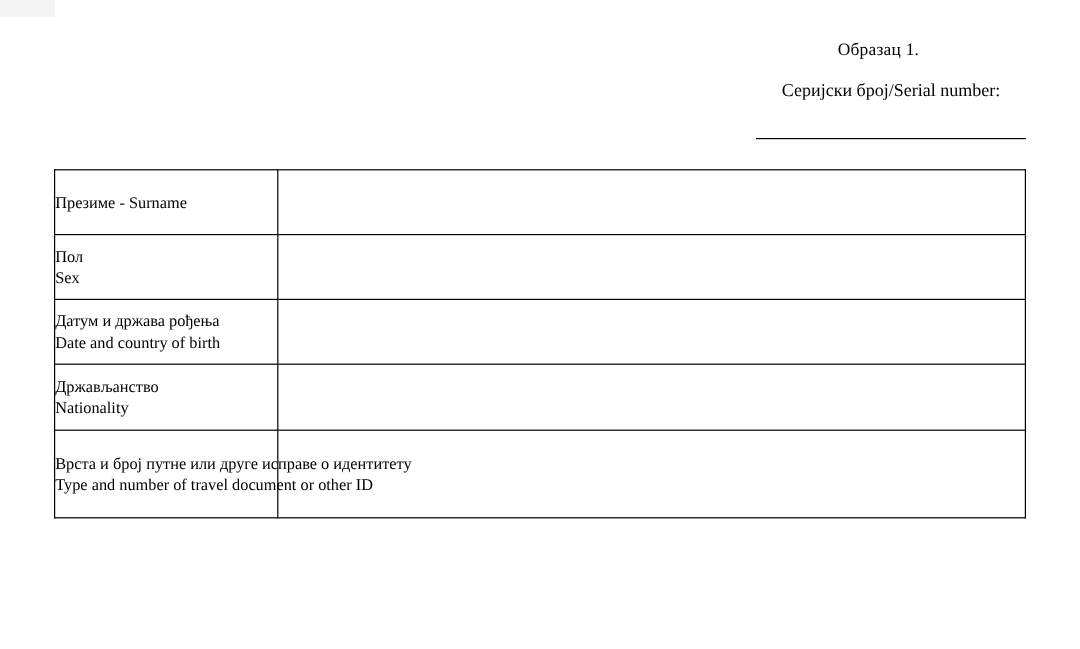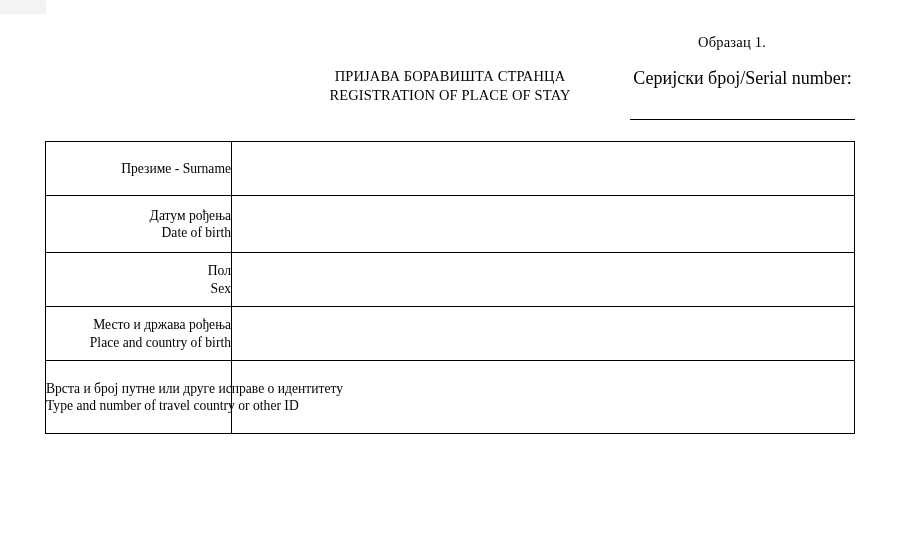--- a/index.html
+++ b/index.html
@@ -51,21 +51,21 @@
     white-space: nowrap;
   }
   .serial-block {
     position: absolute;
     left: 630px;
     top: 68px;
     width: 225px;
     text-align: center;
   }
   .serial-label {
-    font-size: 18px;
+    font-size: 15px;
     white-space: nowrap;
   }
   .serial-rule {
     margin-top: 30px;
     border-bottom: 1.3px solid #000000;
     width: 225px;
     height: 0;
   }
   table.form {
     position: absolute;
@@ -78,81 +78,76 @@
   table.form td {
     border: 1px solid #000000;
     vertical-align: middle;
     padding: 0;
   }
   td.label-cell {
     padding: 8px 0 8px 9px;
     font-size: 13.6px;
     line-height: 1.28;
     vertical-align: middle;
-    text-align: right;
   }
   td.value-cell {
     background: #ffffff;
   }
   .lbl-line {
     display: block;
     white-space: nowrap;
   }
 </style>
 </head>
 <body>
 
 <div class="page">
 
   <div class="scan-edge"></div>
 
   <div class="form-number">Образац 1.</div>
 
-  <div class="title-block">
-    <div class="title-line">ПРИЈАВА БОРАВИШТА СТРАНЦА</div>
-    <div class="title-line">REGISTRATION OF PLACE OF STAY</div>
-  </div>
 
   <div class="serial-block">
     <div class="serial-label">Серијски број/Serial number:</div>
     <div class="serial-rule"></div>
   </div>
 
   <table class="form">
     <tbody>
         <tr style="height: 54px;">
           <td class="label-cell" style="width: 185px;">
             <span class="lbl-line">Презиме - Surname</span>
           </td>
           <td class="value-cell"></td>
         </tr>
-        <tr style="height: 57px;">
-          <td class="label-cell" style="width: 358px;">
-            <span class="lbl-line">Датум рођења</span>
-            <span class="lbl-line">Date of birth</span>
-          </td>
-          <td class="value-cell"></td>
-        </tr>
         <tr style="height: 54px;">
           <td class="label-cell" style="width: 358px; margin-left: 48px;">
             <span class="lbl-line">Пол</span>
             <span class="lbl-line">Sex</span>
           </td>
           <td class="value-cell"></td>
         </tr>
         <tr style="height: 54px;">
           <td class="label-cell" style="width: 358px;">
-            <span class="lbl-line">Место и држава рођења</span>
-            <span class="lbl-line">Place and country of birth</span>
+            <span class="lbl-line">Датум и држава рођења</span>
+            <span class="lbl-line">Date and country of birth</span>
+          </td>
+          <td class="value-cell"></td>
+        </tr>
+        <tr style="height: 55px;">
+          <td class="label-cell" style="width: 358px;">
+            <span class="lbl-line">Држављанство</span>
+            <span class="lbl-line">Nationality</span>
           </td>
           <td class="value-cell"></td>
         </tr>
         <tr style="height: 73px;">
           <td class="label-cell" style="width: 358px;">
             <span class="lbl-line">Врста и број путне или друге исправе о идентитету</span>
-            <span class="lbl-line">Type and number of travel country or other ID</span>
+            <span class="lbl-line">Type and number of travel document or other ID</span>
           </td>
           <td class="value-cell"></td>
         </tr>
       </tbody>
   </table>
 
 </div>
 
 </body></html>

